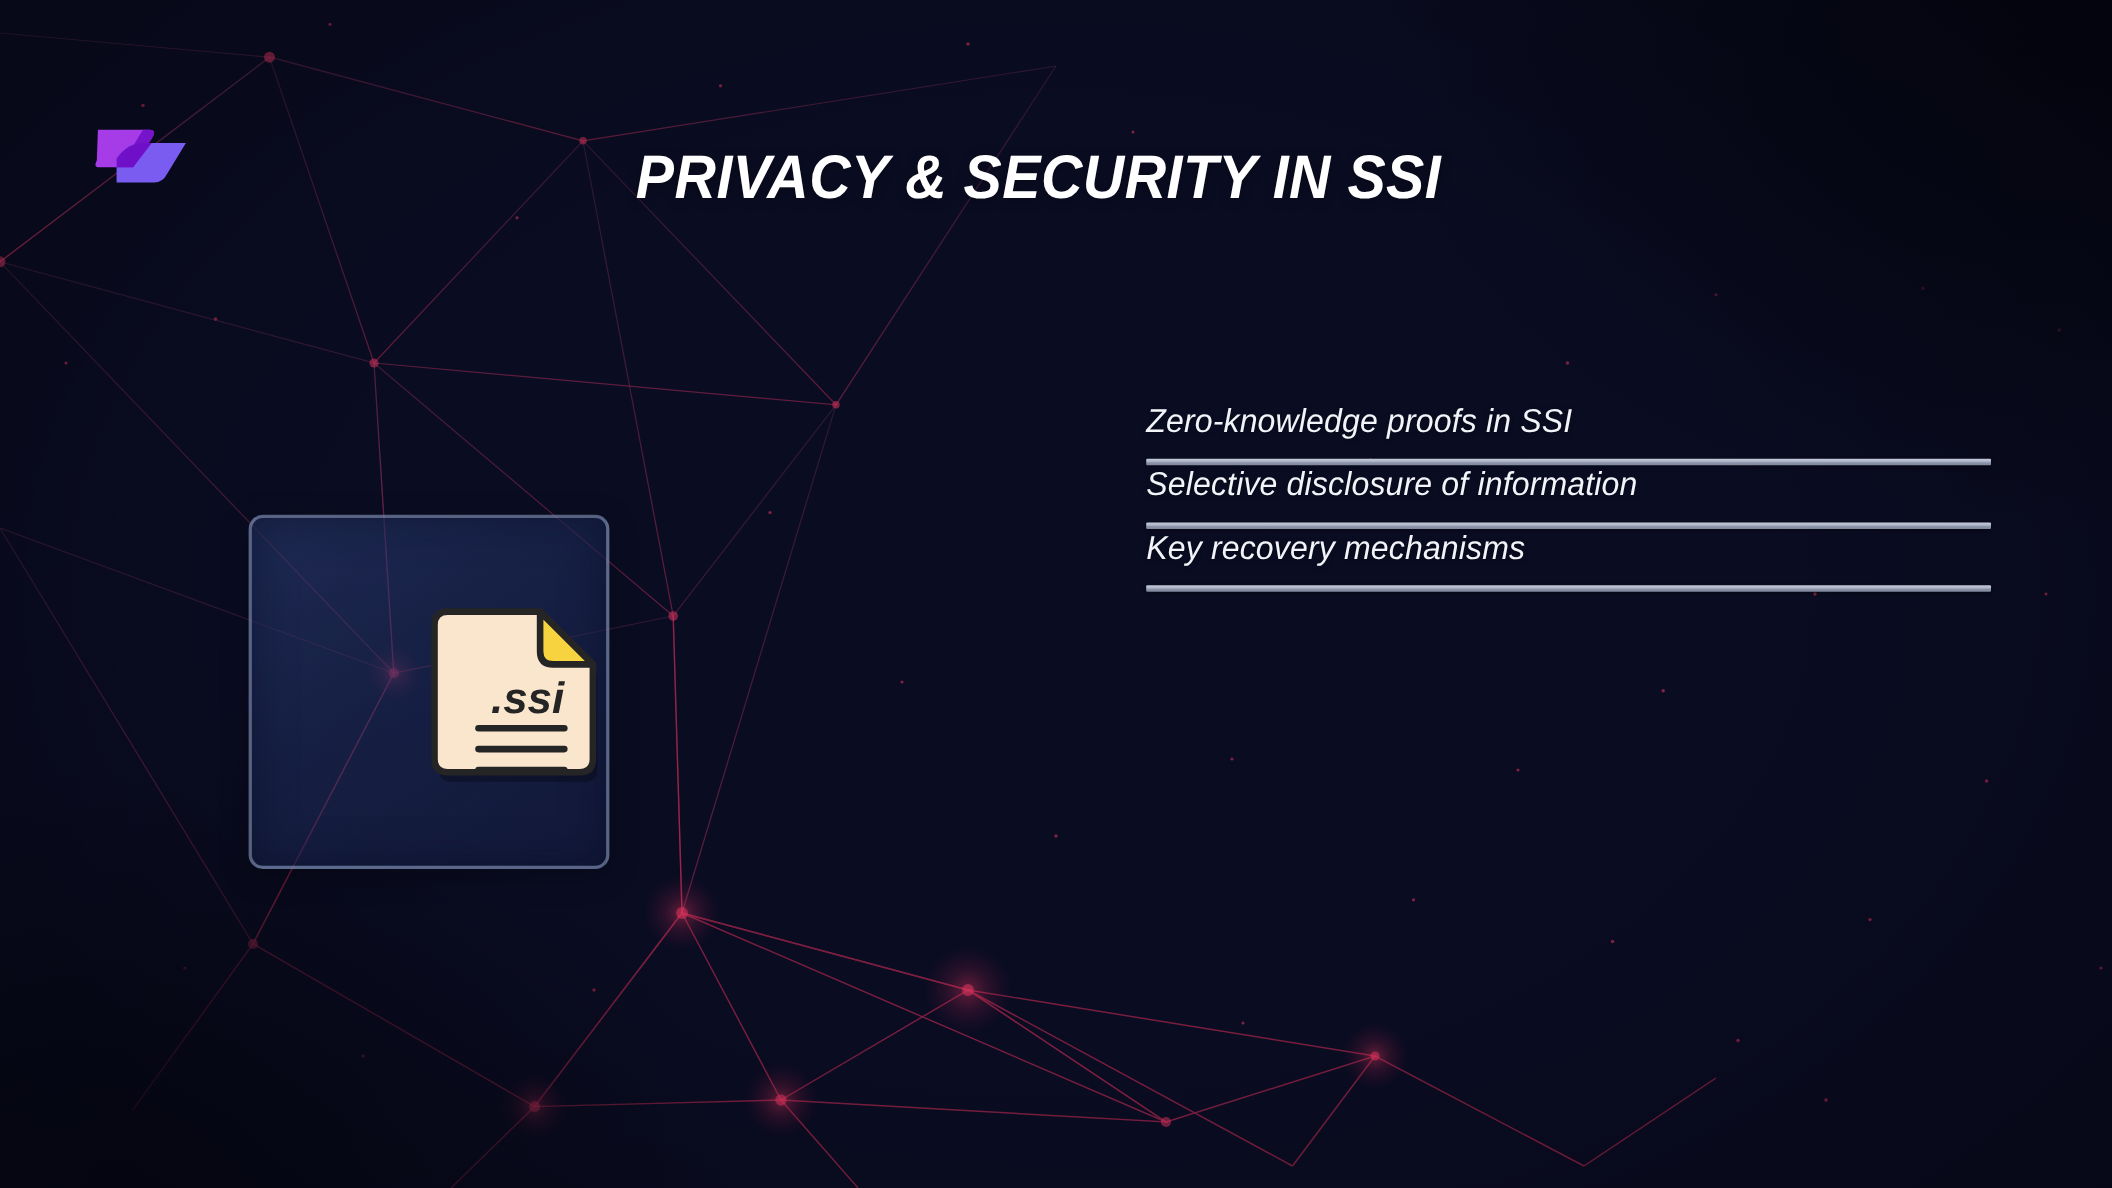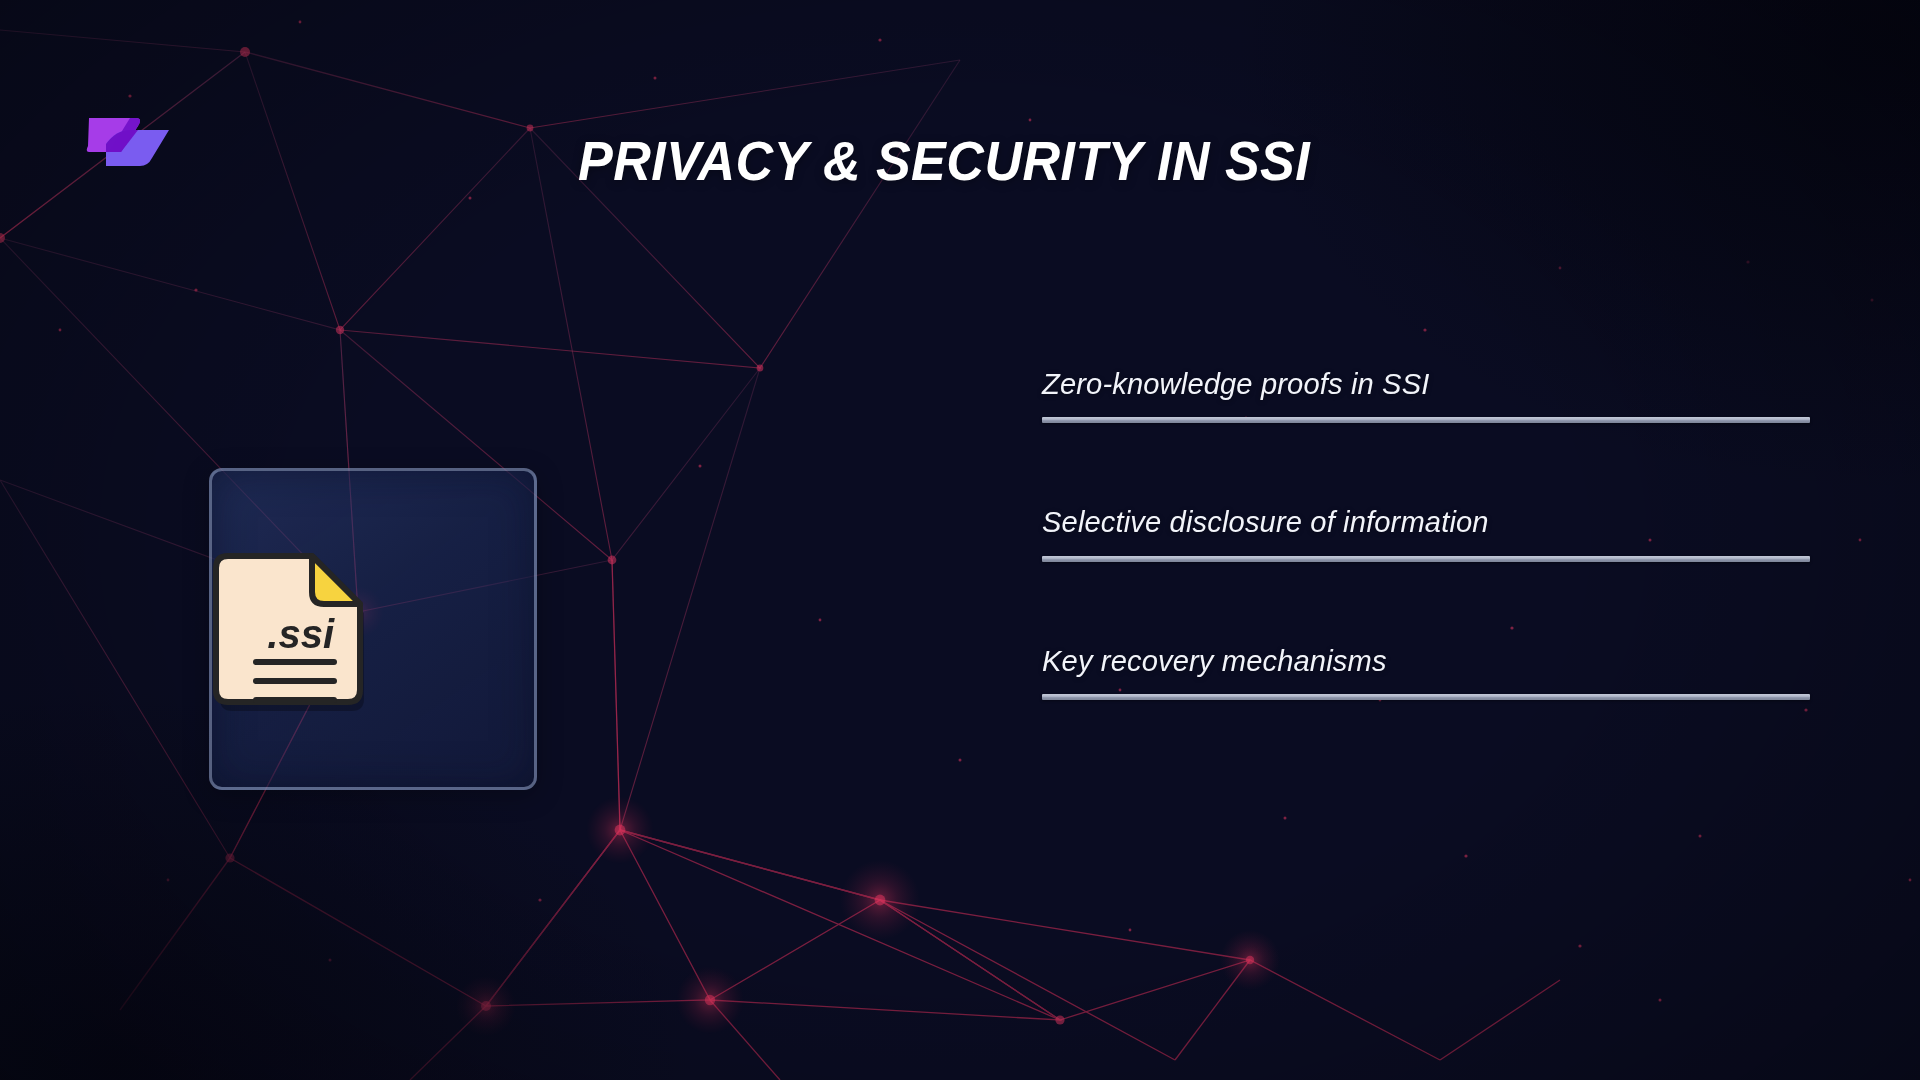--- a/index.html
+++ b/index.html
@@ -67,36 +67,36 @@
     letter-spacing:0.5px;
     line-height:1.08;
     white-space:nowrap;
     transform:scaleX(0.93);
     transform-origin:left center;
     text-shadow:0 2px 10px rgba(0,0,0,0.35);
   }
 
   
   #icon-card {
-    position:absolute; left:209px; top:468px;
+    position:absolute; left:226px; top:468px;
     width:328px; height:322px;
     border-radius:13px;
     border:3px solid rgba(168,182,214,0.46);
     background:linear-gradient(145deg, rgba(44,62,116,0.62) 0%, rgba(32,47,95,0.56) 45%, rgba(27,38,80,0.5) 100%);
     box-shadow:0 0 38px rgba(8,12,34,0.5) inset, 0 6px 26px rgba(0,0,0,0.28);
-    display:flex; align-items:center; justify-content:flex-start;
+    display:flex; align-items:center; justify-content:flex-end;
   }
   #doc-icon { width:160px; height:170px; display:block; }
 
   
   #bullet-list {
     position:absolute; left:1042px; top:366px;
     width:770px;
   }
-  .bullet-item { position:relative; margin-bottom:81px; }
+  .bullet-item { position:relative; }
   .bullet-item:last-child { margin-bottom:0; }
   .bullet-text {
     color:#f2f4fa;
     font-size:30px;
     font-weight:400;
     letter-spacing:0.15px;
     line-height:1.18;
     white-space:nowrap;
     transform:scaleX(0.97);
     transform-origin:left center;

